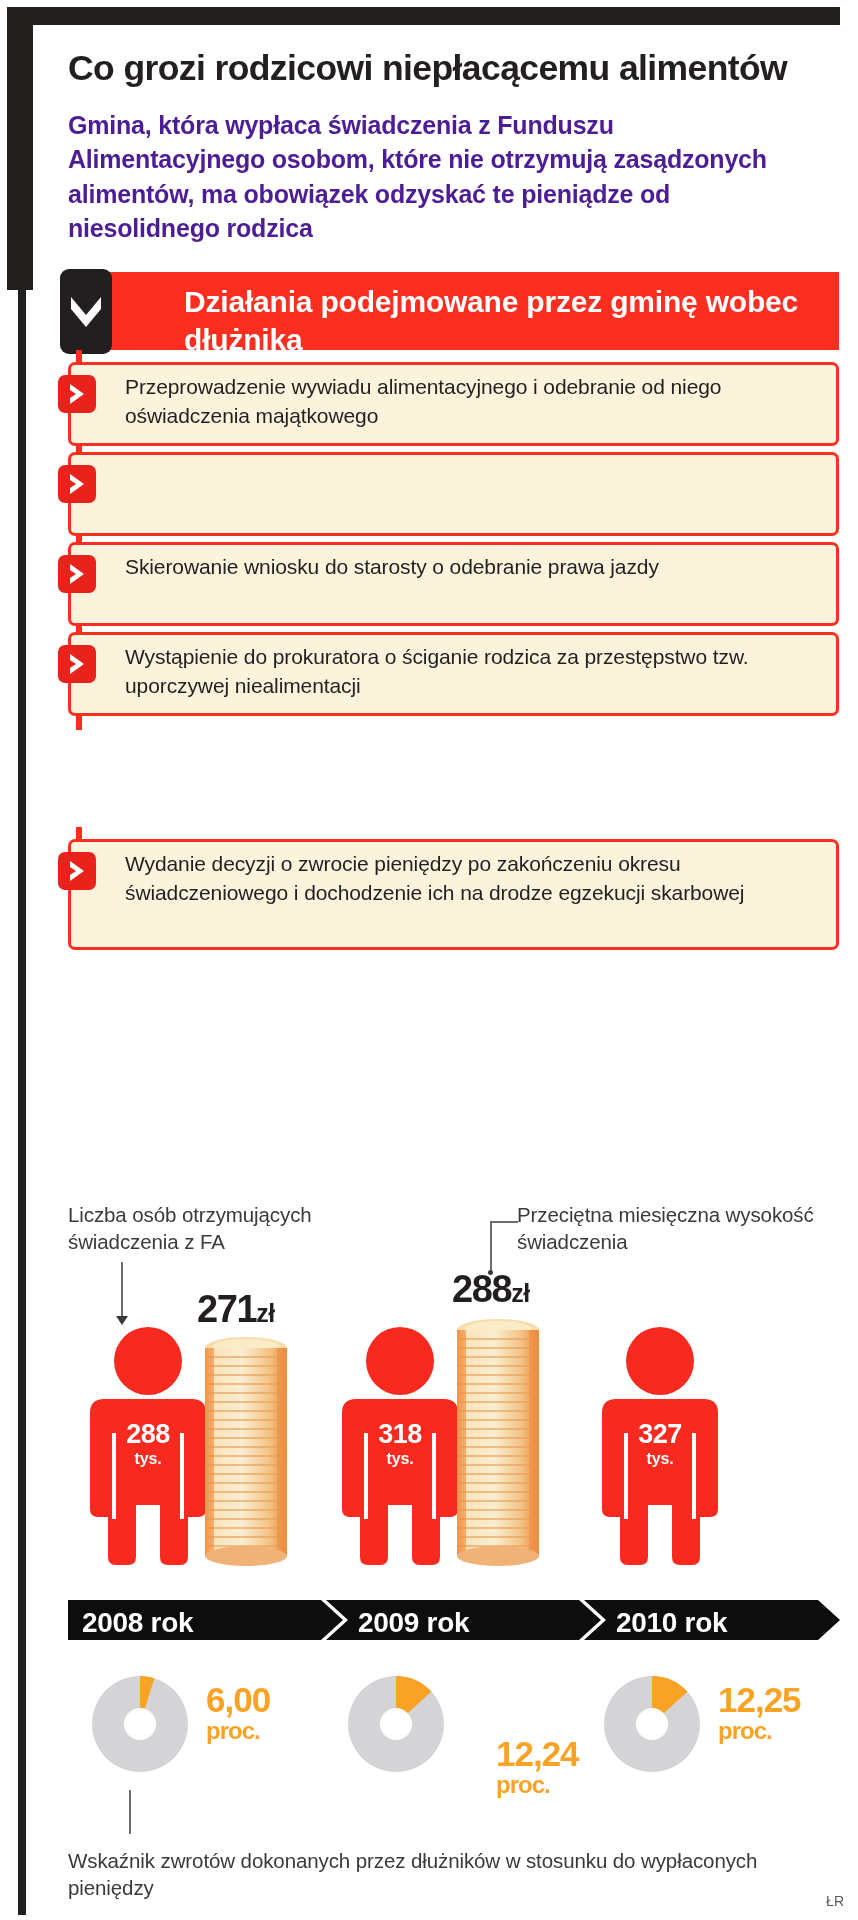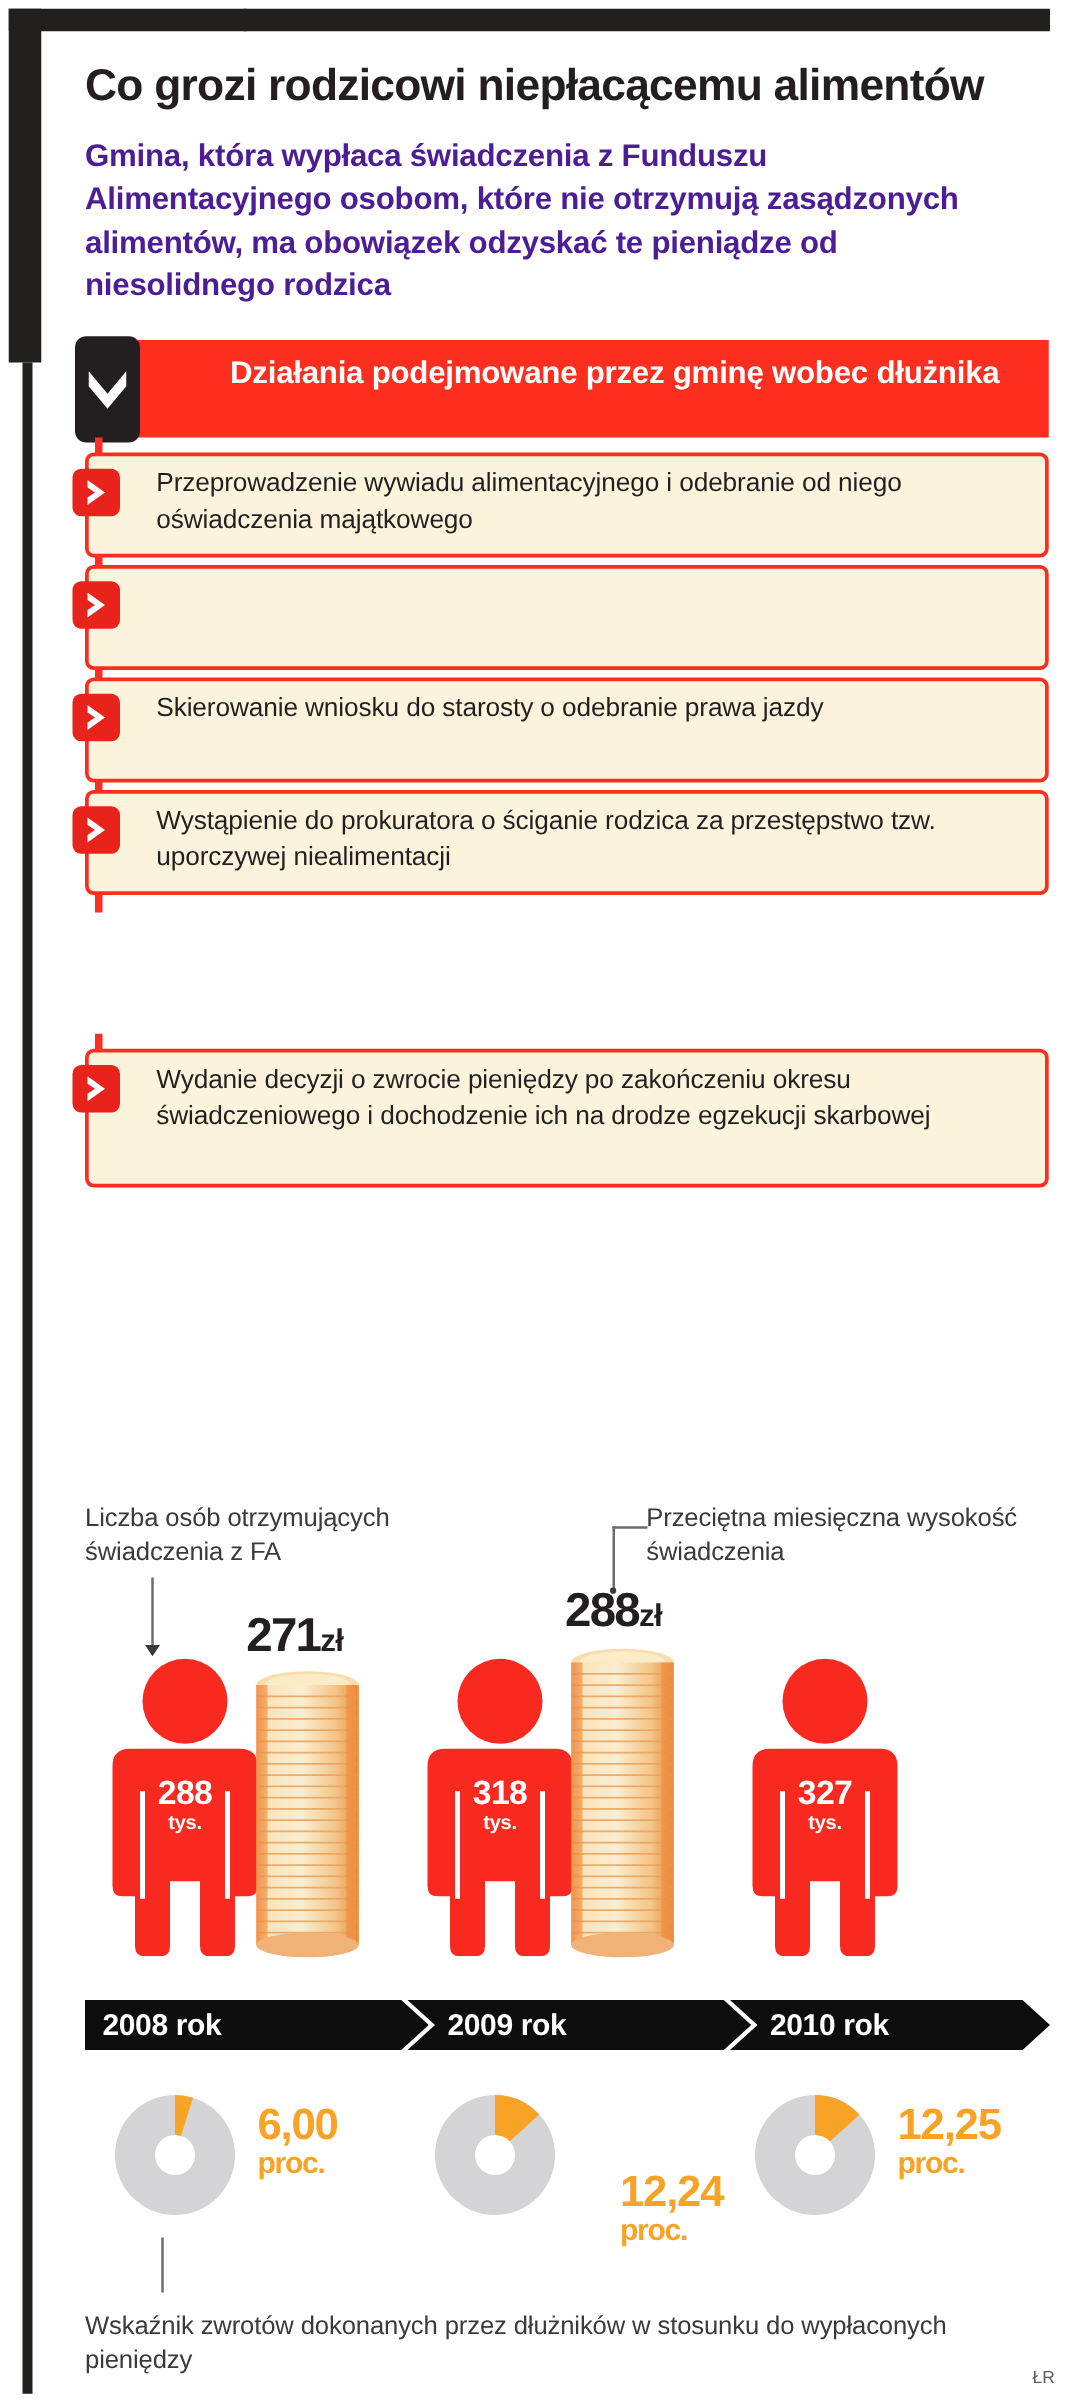--- a/index.html
+++ b/index.html
@@ -75,21 +75,21 @@
     left: 68px; top: 272px;
     width: 771px; height: 78px;
     background: #fc2e20;
     box-sizing: border-box;
   }
   #banner-title {
     position: absolute;
     left: 116px; top: 11px;
     width: 640px;
     color: #ffffff;
-    font-size: 25px;
+    font-size: 30px;
     font-weight: bold;
     line-height: 1.27;
     letter-spacing: -0.2px;
   }
   #banner-chevron-box {
     position: absolute;
     left: 60px; top: 269px;
     width: 52px; height: 85px;
     background: #231f20;
     border-radius: 9px;
@@ -196,21 +196,21 @@
   
   .year-tab {
     position: absolute;
     height: 40px;
     background: #0d0d0d;
   }
   .year-tab-label {
     position: absolute;
     left: 14px; top: 7px;
     color: #ffffff;
-    font-size: 24px;
+    font-size: 28px;
     font-weight: bold;
     letter-spacing: -0.3px;
     white-space: nowrap;
   }
 
   
   .donut { position: absolute; width: 104px; height: 104px; }
   .donut-value {
     position: absolute;
     color: #f9a326;

